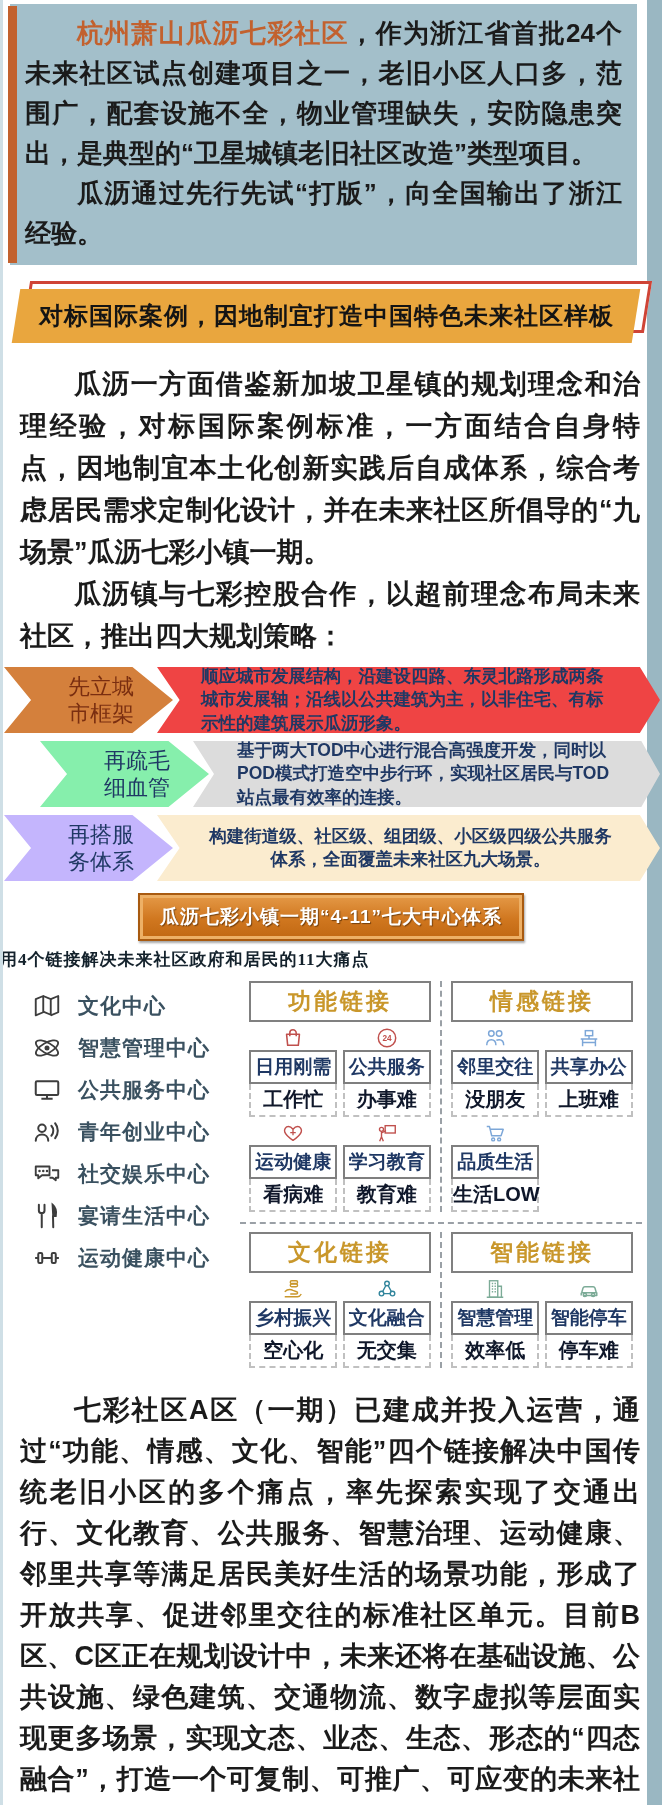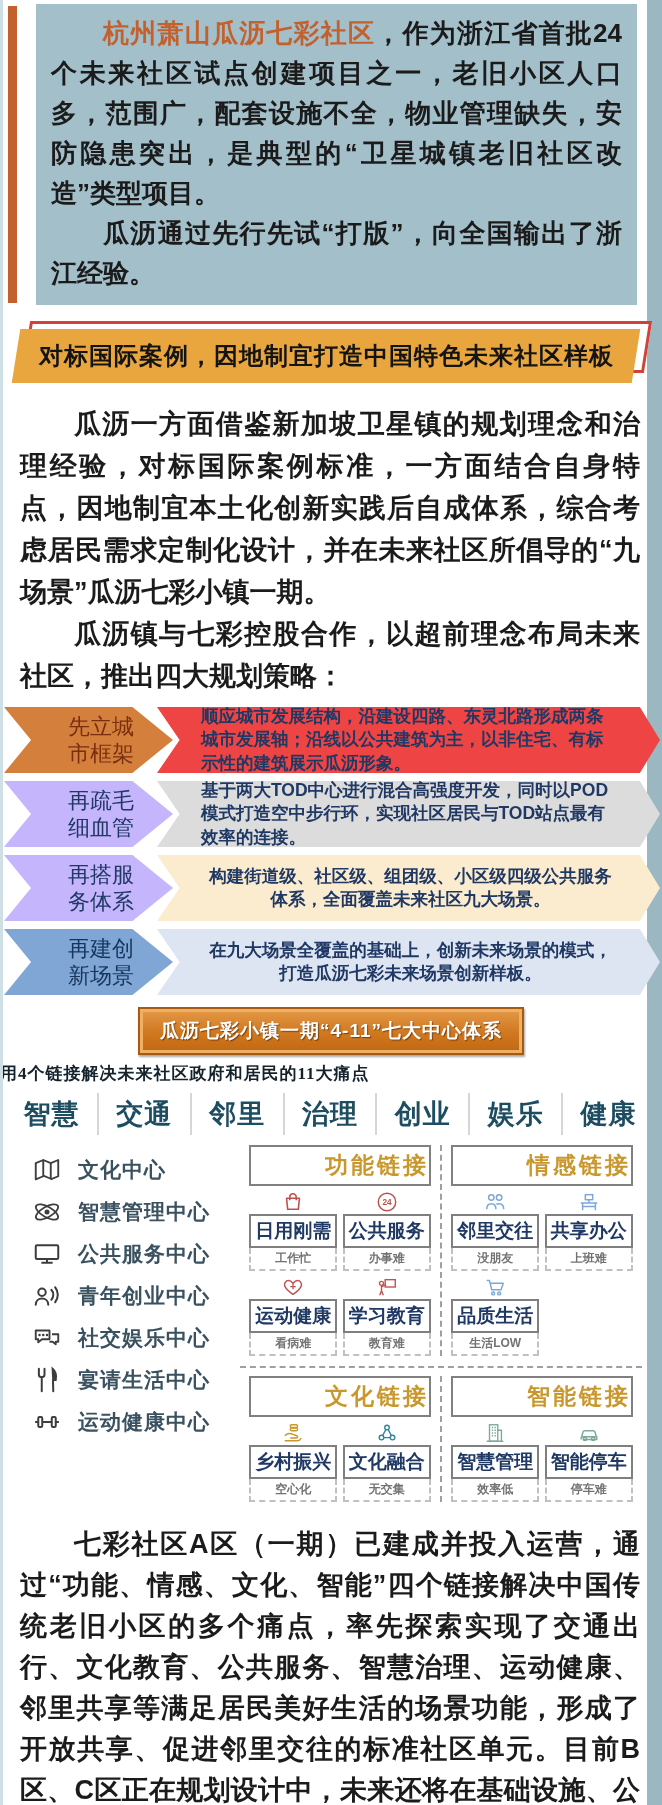--- a/index.html
+++ b/index.html
@@ -4,21 +4,21 @@
 <style>
   html,body{margin:0;padding:0;}
   body{
     width:662px;height:1805px;overflow:hidden;position:relative;
     background:#ffffff;font-family:"Liberation Sans",sans-serif;color:#1b1b1b;
   }
   .edge-left{position:absolute;left:0;top:0;width:3px;height:100%;background:#cfdfe6;}
   .edge-right{position:absolute;right:0;top:0;width:15px;height:100%;background:#9ab7c2;border-left:2px solid #cdddе3;}
 
   
-  .intro{position:relative;margin:4px 25px 0 8px;padding-left:28px;}
+  .intro{position:relative;margin:4px 25px 0 8px;padding-left:2px;}
   .intro-bar{position:absolute;left:0;top:2px;bottom:2px;width:9px;background:#c2612e;}
   .intro-box{background:#a3bfca;padding:9px 15px 12px 15px;}
   .intro-p{margin:0;font-size:26px;line-height:40px;text-indent:2em;text-align:justify;font-weight:600;}
   .hl{color:#c2612e;font-weight:bold;}
 
   
   .banner-wrap{position:relative;height:62px;margin:16px 14px 0 12px;}
   .banner-back{position:absolute;top:0;left:14px;right:0;bottom:10px;transform:skewX(-9deg);border:3px solid #cf4436;background:#fff;}
   .banner-front{position:absolute;top:8px;left:4px;right:12px;bottom:0;transform:skewX(-9deg);background:#e9a63e;display:flex;align-items:center;justify-content:center;}
   .banner-front span{transform:skewX(9deg);font-size:24px;font-weight:bold;color:#141414;letter-spacing:1px;white-space:nowrap;}
@@ -41,21 +41,21 @@
   .strat-desc{
     flex:1;margin-left:-16px;
     clip-path:polygon(0 0,96% 0,100% 50%,96% 100%,0 100%,4.5% 50%);
     display:flex;align-items:center;
     font-size:17.5px;line-height:1.33;font-weight:bold;color:#1f3864;
     padding:4px 40px 4px 44px;text-align:left;
   }
   .strat-desc.center{text-align:center;justify-content:center;}
   .s1 .strat-label{background:#d4803c;color:#7a2e10;}
   .s1 .strat-desc{background:#ef4444;}
-  .s2 .strat-label{background:#c4b5fd;color:#1f3864;}
+  .s2 .strat-label{background:#86efac;color:#1f3864;margin-left:36px;}
   .s2 .strat-desc{background:#dcdcdc;}
   .s3 .strat-label{background:#c4b5fd;color:#1f3864;}
   .s3 .strat-desc{background:#fbeccf;}
   .s4 .strat-label{background:#7fa6d5;color:#17365d;}
   .s4 .strat-desc{background:#dde4f2;}
 
   
   .ribbon{
     margin:12px auto 0 auto;width:382px;
     background:linear-gradient(180deg,#e59a48 0%,#d0771f 55%,#c06712 100%);
@@ -77,27 +77,27 @@
   .center-icon{width:38px;height:32px;flex:none;color:#3d3d3d;display:flex;align-items:center;justify-content:center;}
   .center-icon svg{width:30px;height:30px;}
   .center-label{font-size:21px;font-weight:bold;color:#3a5160;margin-left:12px;letter-spacing:1px;white-space:nowrap;}
 
   .quads{flex:1;display:flex;flex-direction:column;}
   .quad-row{display:flex;padding:2px 0 8px 0;}
   .quad-row.first{border-bottom:2px dashed #9aa0a6;padding-bottom:10px;}
   .quad-row.second{padding-top:8px;}
   .quad{flex:1;padding:0 9px;}
   .quad.qleft{border-right:2px dashed #9aa0a6;}
-  .quad-title{border:2px solid #808080;background:#fff;text-align:right;font-size:23px;font-weight:bold;color:#c9972b;padding:3px 0;letter-spacing:3px;}
+  .quad-title{border:2px solid #808080;background:#fff;text-align:center;font-size:23px;font-weight:bold;color:#c9972b;padding:3px 0;letter-spacing:3px;}
   .quad-items{display:flex;flex-wrap:wrap;justify-content:space-between;}
   .qitem{width:48.5%;display:flex;flex-direction:column;align-items:center;}
   .qicon{height:24px;margin:3px 0 1px 0;display:flex;align-items:flex-end;justify-content:center;}
   .qicon svg{width:22px;height:22px;}
   .qname{width:100%;box-sizing:border-box;border:2px solid #7f7f7f;background:#fff;text-align:center;font-weight:bold;color:#1f3864;font-size:19px;padding:2px 0;white-space:nowrap;}
-  .qpain{width:100%;box-sizing:border-box;border:2px dashed #c0c0c0;border-top:none;text-align:center;font-weight:bold;color:#737373;font-size:12px;padding:2px 0;white-space:nowrap;}
+  .qpain{width:100%;box-sizing:border-box;border:2px dashed #c0c0c0;border-top:none;text-align:center;font-weight:bold;color:#0f172a;font-size:20px;padding:2px 0;white-space:nowrap;}
   .ic-red{color:#c0504d;} .ic-blue{color:#7da7d8;} .ic-gold{color:#c9972b;}
   .ic-teal{color:#31859c;} .ic-green{color:#7cab97;}
   .svgdefs{position:absolute;width:0;height:0;overflow:hidden;}
 </style>
 </head>
 <body>
 
 <svg class="svgdefs" aria-hidden="true">
   <symbol id="i-books" viewBox="0 0 24 24">
       <g fill="none" stroke="currentColor" stroke-width="1.5" stroke-linejoin="round">
@@ -255,41 +255,26 @@
         <span>再疏毛细血管</span>
       </div>
     <div class="strat-desc">基于两大TOD中心进行混合高强度开发，同时以POD模式打造空中步行环，实现社区居民与TOD站点最有效率的连接。</div>
   </div>
   <div class="strat-row s3">
     <div class="strat-label">
         <span>再搭服务体系</span>
       </div>
     <div class="strat-desc center">构建街道级、社区级、组团级、小区级四级公共服务体系，全面覆盖未来社区九大场景。</div>
   </div>
-  <div class="strat-row s4">
-    <div class="strat-label">
-        <span>再建创新场景</span>
-      </div>
-    <div class="strat-desc center">在九大场景全覆盖的基础上，创新未来场景的模式，打造瓜沥七彩未来场景创新样板。</div>
-  </div>
 </div>
 
 <div class="diagram">
   <div class="ribbon">瓜沥七彩小镇一期“4-11”七大中心体系</div>
   <div class="dia-subtitle">用4个链接解决未来社区政府和居民的11大痛点</div>
 
-  <div class="tabs">
-    <div class="tab">智慧</div>
-    <div class="tab">交通</div>
-    <div class="tab">邻里</div>
-    <div class="tab">治理</div>
-    <div class="tab">创业</div>
-    <div class="tab">娱乐</div>
-    <div class="tab">健康</div>
-  </div>
 
   <div class="dia-main">
     <div class="centers">
       <div class="center-row">
         <span class="center-icon">
             <svg>
               <use href="#i-books"></use>
             </svg>
           </span>
         <span class="center-label">文化中心</span>

